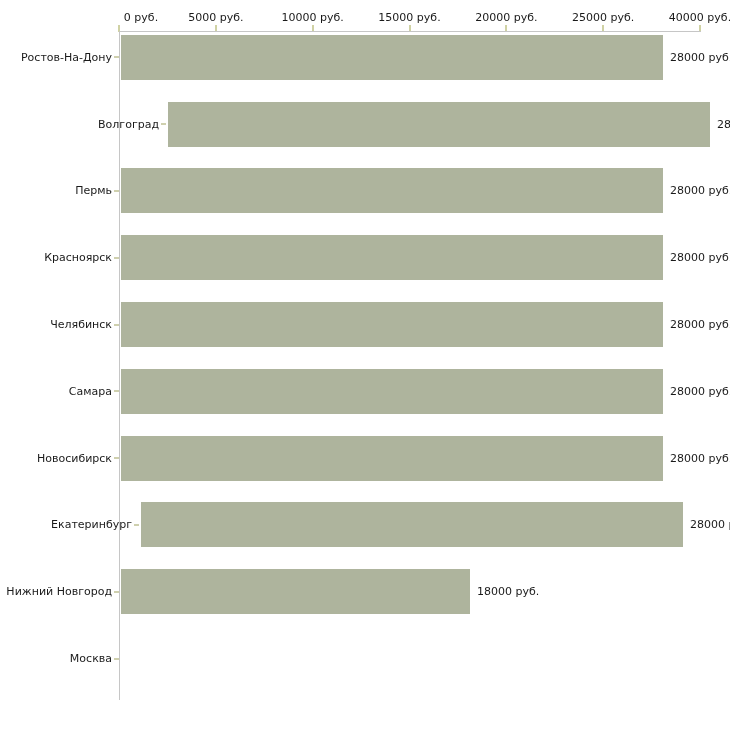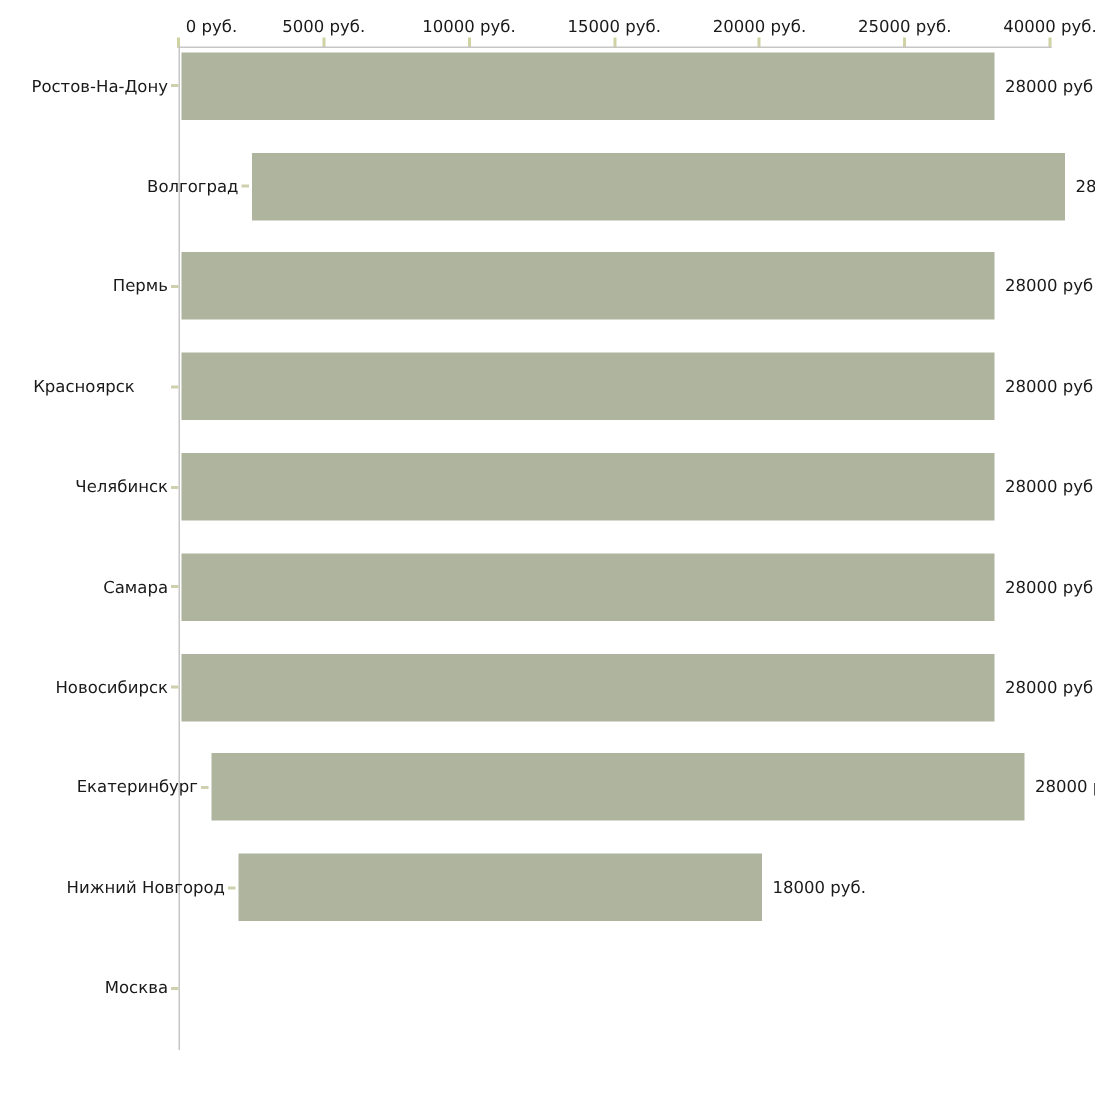--- a/index.html
+++ b/index.html
@@ -70,21 +70,21 @@
       </div>
       <div class="row">
         <div class="cat" style="color: rgb(26, 26, 26);">Пермь</div>
         <div class="ctick" style="background: rgb(207, 208, 174);"></div>
         <div class="track">
           <div class="bar" style="width: 542px; background: rgb(174, 180, 157);"></div>
           <span class="val" style="color: rgb(26, 26, 26);">28000 руб.</span>
         </div>
       </div>
       <div class="row">
-        <div class="cat" style="color: rgb(26, 26, 26); text-align: center;">Красноярск</div>
+        <div class="cat" style="color: rgb(26, 26, 26);">Красноярск</div>
         <div class="ctick" style="background: rgb(207, 208, 174);"></div>
         <div class="track">
           <div class="bar" style="width: 542px; background: rgb(174, 180, 157);"></div>
           <span class="val" style="color: rgb(26, 26, 26);">28000 руб.</span>
         </div>
       </div>
       <div class="row">
         <div class="cat" style="color: rgb(26, 26, 26);">Челябинск</div>
         <div class="ctick" style="background: rgb(207, 208, 174);"></div>
         <div class="track">
@@ -110,21 +110,21 @@
       </div>
       <div class="row">
         <div class="cat" style="color: rgb(26, 26, 26); padding-left: 20px;">Екатеринбург</div>
         <div class="ctick" style="background: rgb(207, 208, 174);"></div>
         <div class="track">
           <div class="bar" style="width: 542px; background: rgb(174, 180, 157);"></div>
           <span class="val" style="color: rgb(26, 26, 26);">28000 руб.</span>
         </div>
       </div>
       <div class="row">
-        <div class="cat" style="color: rgb(26, 26, 26); padding-left: 38px;">Нижний Новгород</div>
+        <div class="cat" style="color: rgb(26, 26, 26);">Нижний Новгород</div>
         <div class="ctick" style="background: rgb(207, 208, 174);"></div>
         <div class="track">
           <div class="bar" style="width: 349px; background: rgb(174, 180, 157);"></div>
           <span class="val" style="color: rgb(26, 26, 26);">18000 руб.</span>
         </div>
       </div>
       <div class="row">
         <div class="cat" style="color: rgb(26, 26, 26);">Москва</div>
         <div class="ctick" style="background: rgb(207, 208, 174);"></div>
       </div>

